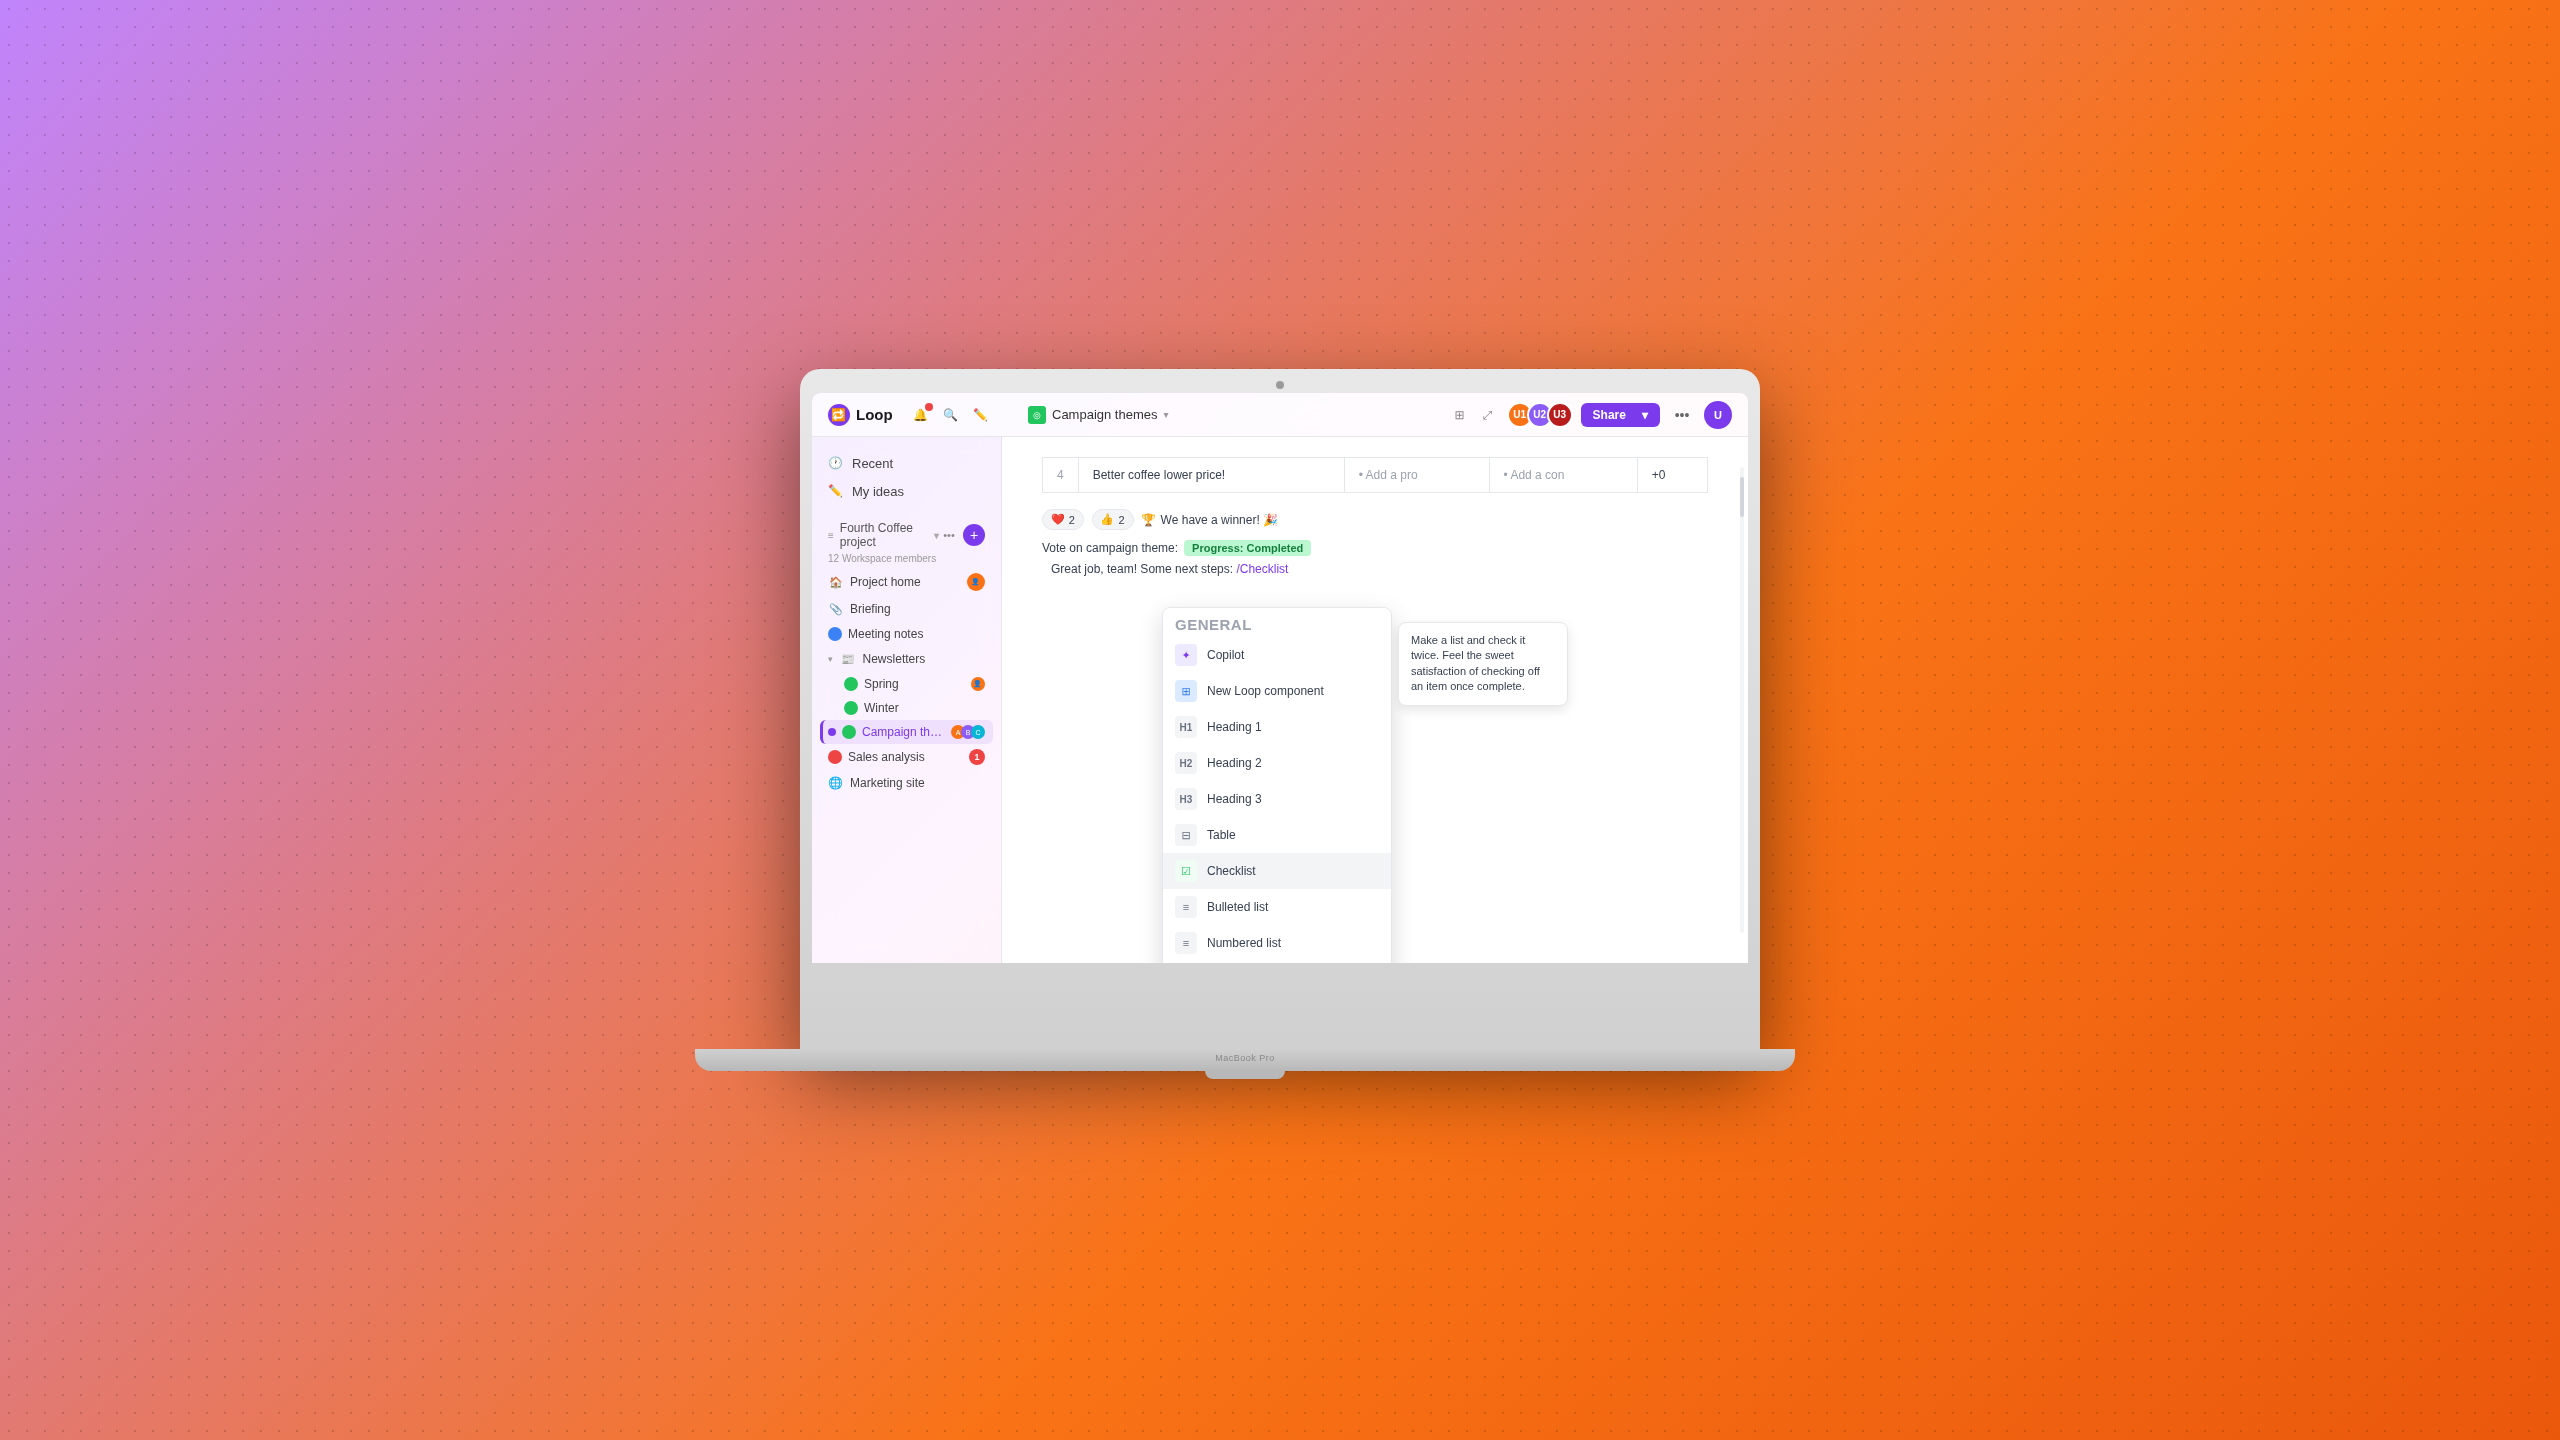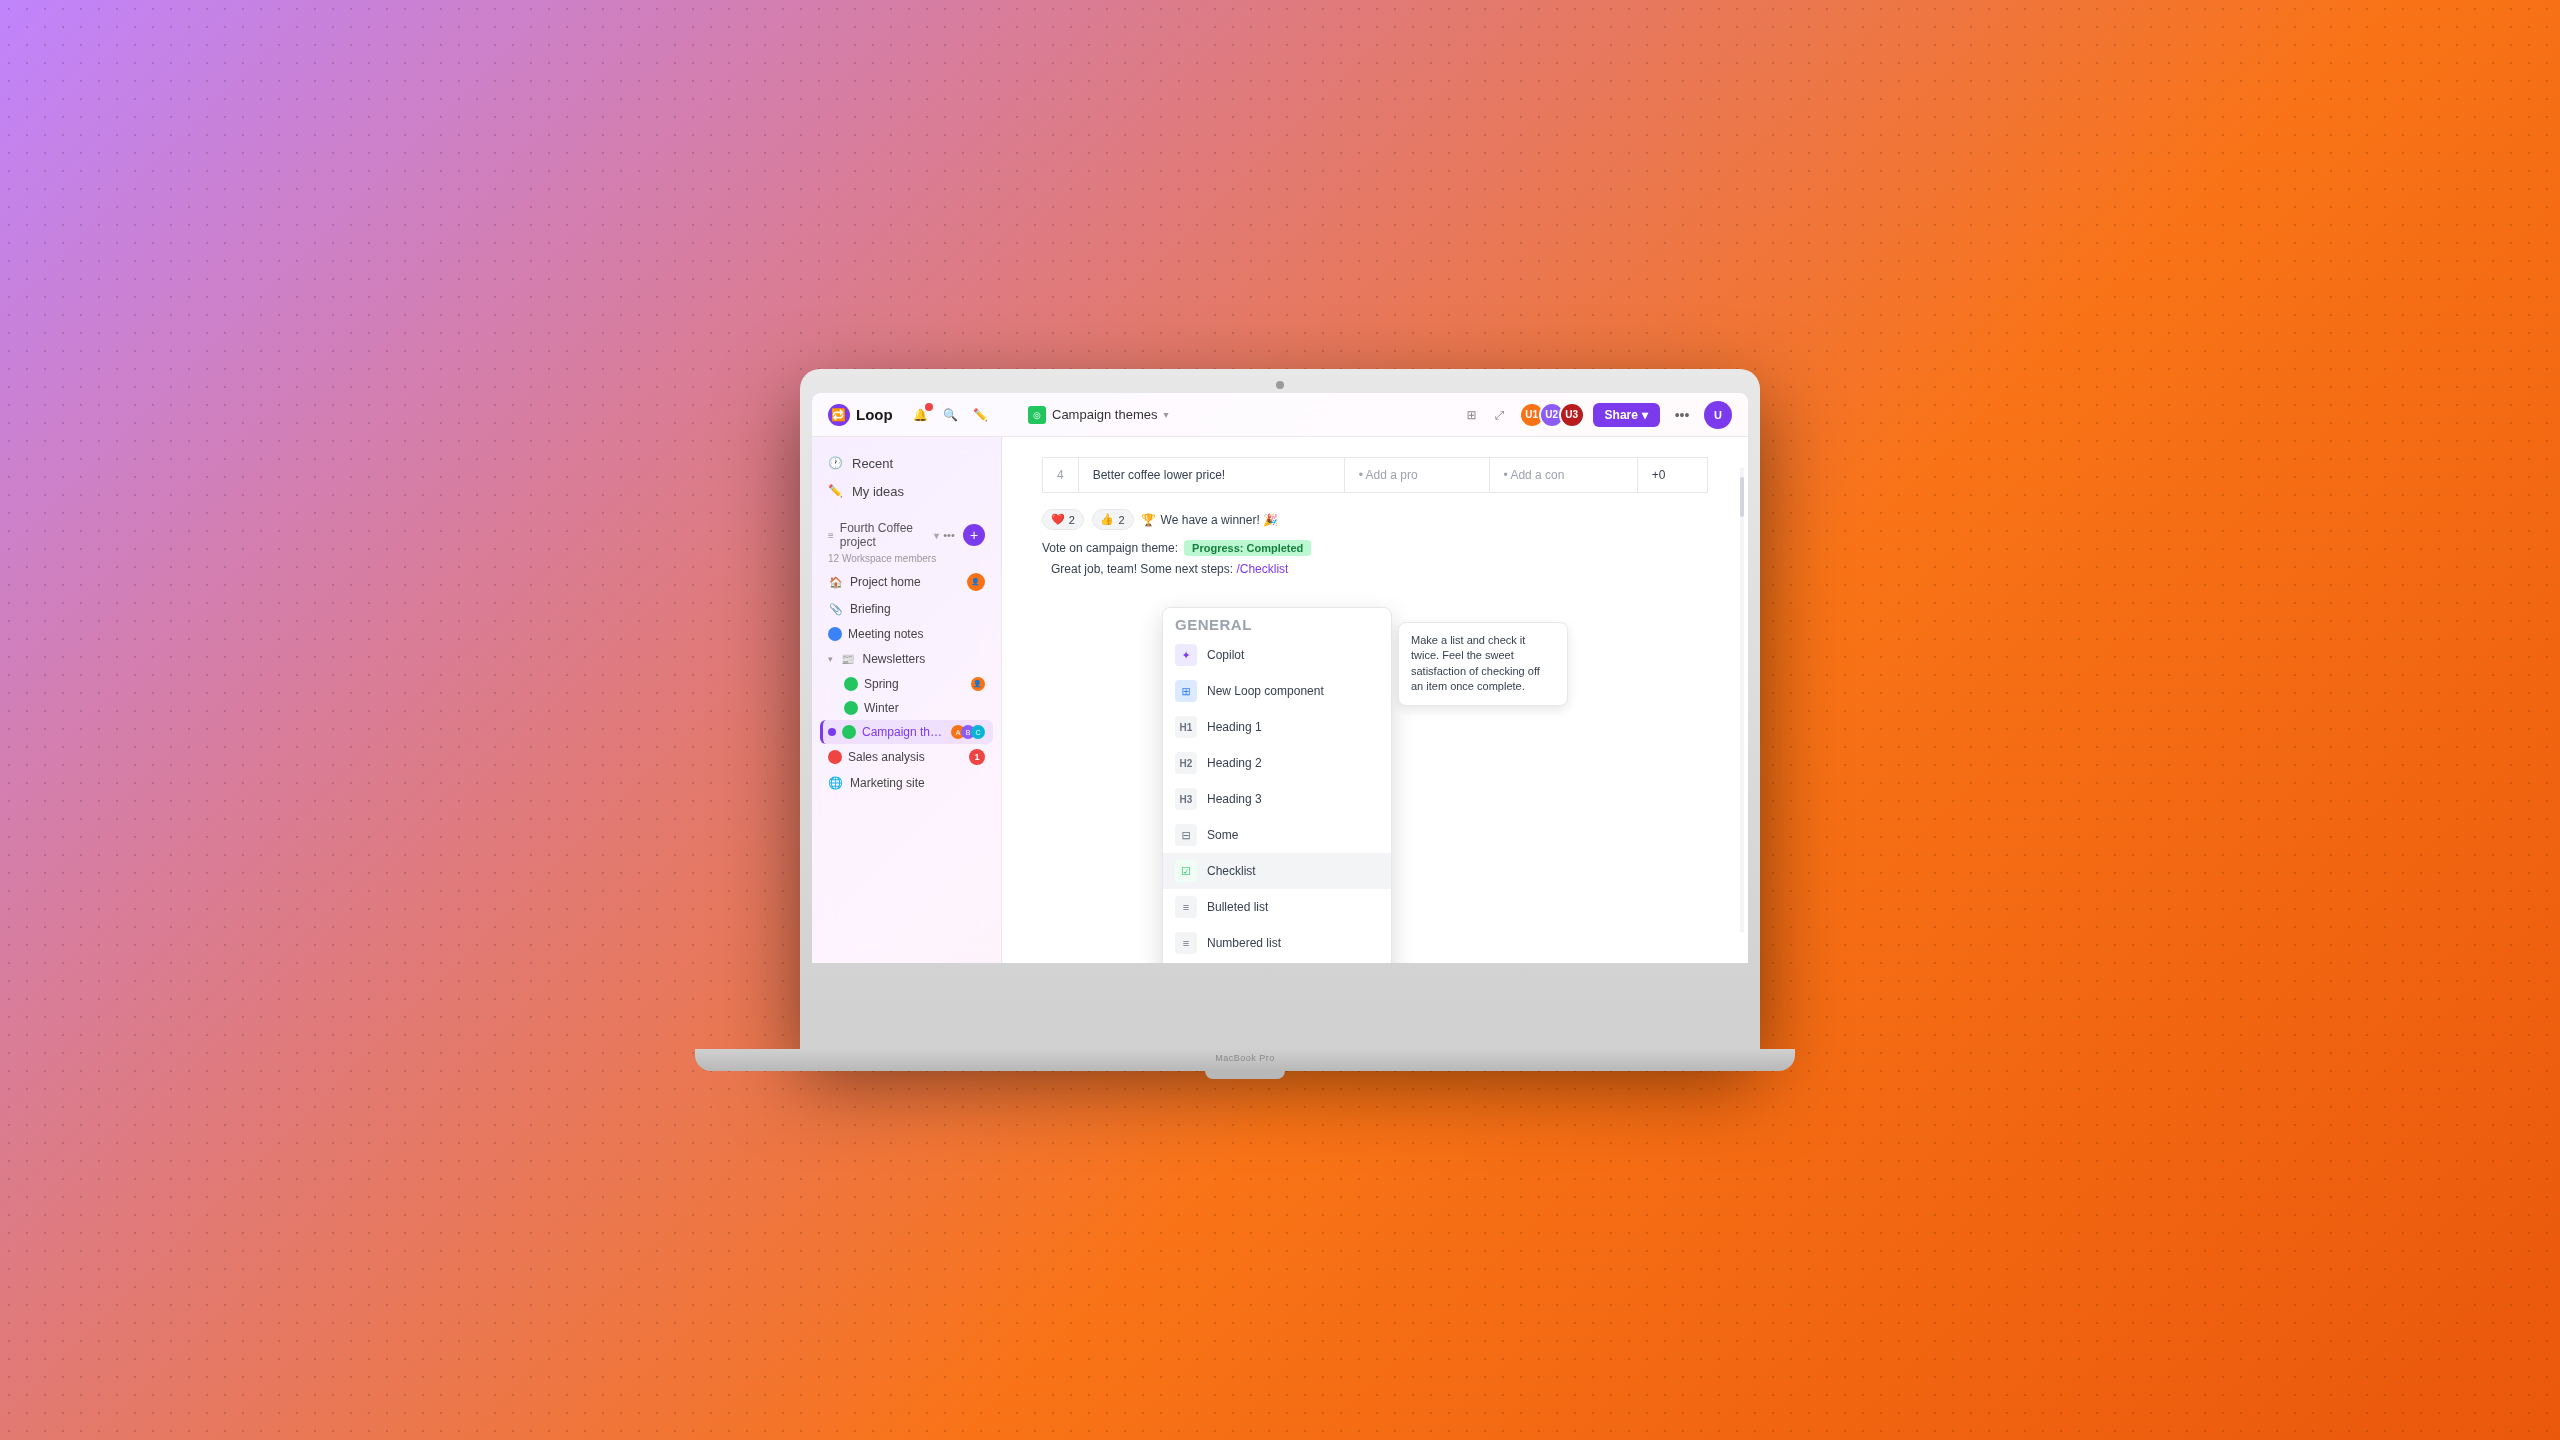--- a/index.html
+++ b/index.html
@@ -220,21 +220,21 @@
     }
 
     .avatar:first-child { margin-left: 0; }
     .avatar-1 { background: #f97316; }
     .avatar-2 { background: #8b5cf6; }
     .avatar-3 { background: #b91c1c; }
 
     .share-btn {
       display: flex;
       align-items: center;
-      gap: 4px;
+      gap: 16px;
       background: #7c3aed;
       color: white;
       border: none;
       border-radius: 6px;
       padding: 5px 12px;
       font-size: 12px;
       font-weight: 600;
       cursor: pointer;
     }
 
@@ -898,21 +898,21 @@
                   <span class="slash-menu-item-label">Heading 2</span>
                 </div>
 
                 <div class="slash-menu-item">
                   <div class="slash-menu-icon" style="font-size:10px;font-weight:bold;">H3</div>
                   <span class="slash-menu-item-label">Heading 3</span>
                 </div>
 
                 <div class="slash-menu-item">
                   <div class="slash-menu-icon">⊟</div>
-                  <span class="slash-menu-item-label">Some</span>
+                  <span class="slash-menu-item-label">Table</span>
                 </div>
 
                 <div class="slash-menu-item highlighted">
                   <div class="slash-menu-icon" style="background:#f0fdf4;color:#22c55e;">☑</div>
                   <span class="slash-menu-item-label">Checklist</span>
                 </div>
 
                 <div class="slash-menu-item">
                   <div class="slash-menu-icon">≡</div>
                   <span class="slash-menu-item-label">Bulleted list</span>

